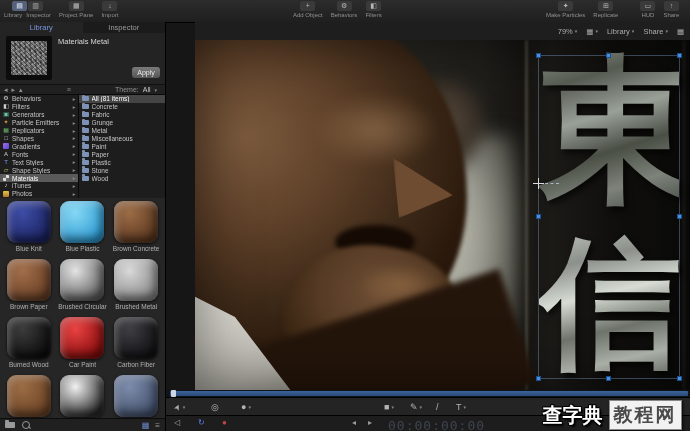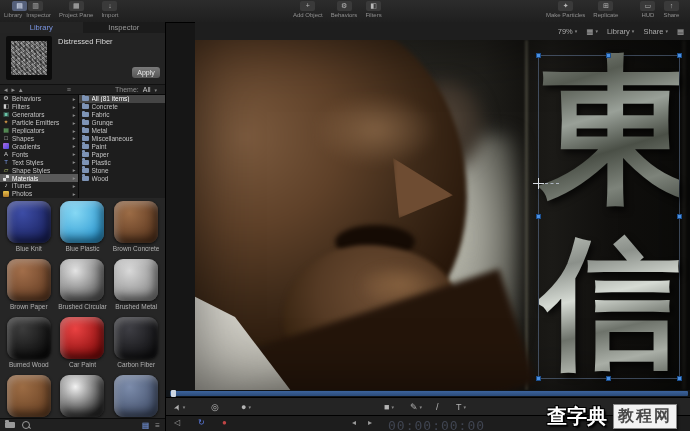--- a/index.html
+++ b/index.html
@@ -131,21 +131,21 @@
   .select-glyph{display:inline-block;transform:rotate(-65deg);font-size:8px;}
   .transport{position:absolute;left:166px;right:0;top:415px;height:16px;background:#1d1d1d;border-top:1px solid #000;
      font-size:8px;color:#9a9a9a;}
   .tr-item{position:absolute;top:2px;}
   .timecode{color:#3f4450;font-family:"DejaVu Sans Mono",monospace;font-size:13px;letter-spacing:1px;}
   
   .watermark{position:absolute;right:3px;bottom:1px;width:150px;text-align:center;z-index:50;}
   .wm-line1{display:flex;align-items:center;justify-content:center;gap:6px;}
   .wm-brand{font-size:20px;font-weight:bold;color:#fff;font-family:"DejaVu Sans",sans-serif;
      text-shadow:1px 1px 0 #000,-1px 1px 0 #000,1px -1px 0 #000,-1px -1px 0 #000,2px 2px 2px #000;}
-  .wm-badge{background:#f2f2f2;color:#4a4a4a;border-radius:0;font-size:16px;font-weight:bold;padding:1px 4px;
+  .wm-badge{background:#f2f2f2;color:#4a4a4a;border-radius:0;font-size:19px;font-weight:bold;padding:1px 4px;
      letter-spacing:2px;box-shadow:1px 1px 2px rgba(0,0,0,.8);border:1px solid #888;}
   .wm-url{font-size:11px;font-weight:bold;color:#fff;margin-top:1px;
      text-shadow:1px 1px 0 #000,-1px -1px 0 #000,1px -1px 0 #000,-1px 1px 0 #000;}
 </style>
 </head>
 <body>
 
 <div class="window">
 
   <div class="toolbar">
@@ -206,21 +206,21 @@
   <div class="panel">
     <div class="tabs">
       <div class="tab active">Library</div>
       <div class="tab">Inspector</div>
     </div>
 
     <div class="preview">
       <div class="thumb">
           <div class="thumb-inner"></div>
         </div>
-      <div class="preview-title">Distressed Fiber</div>
+      <div class="preview-title">Materials Metal</div>
       <button class="apply-btn">Apply</button>
     </div>
 
     <div class="libnav">
       <span>◂</span>
       <span>▸</span>
       <span>▴</span>
       <span class="spacer"></span>
       <span>≡</span>
       <span class="spacer"></span>

